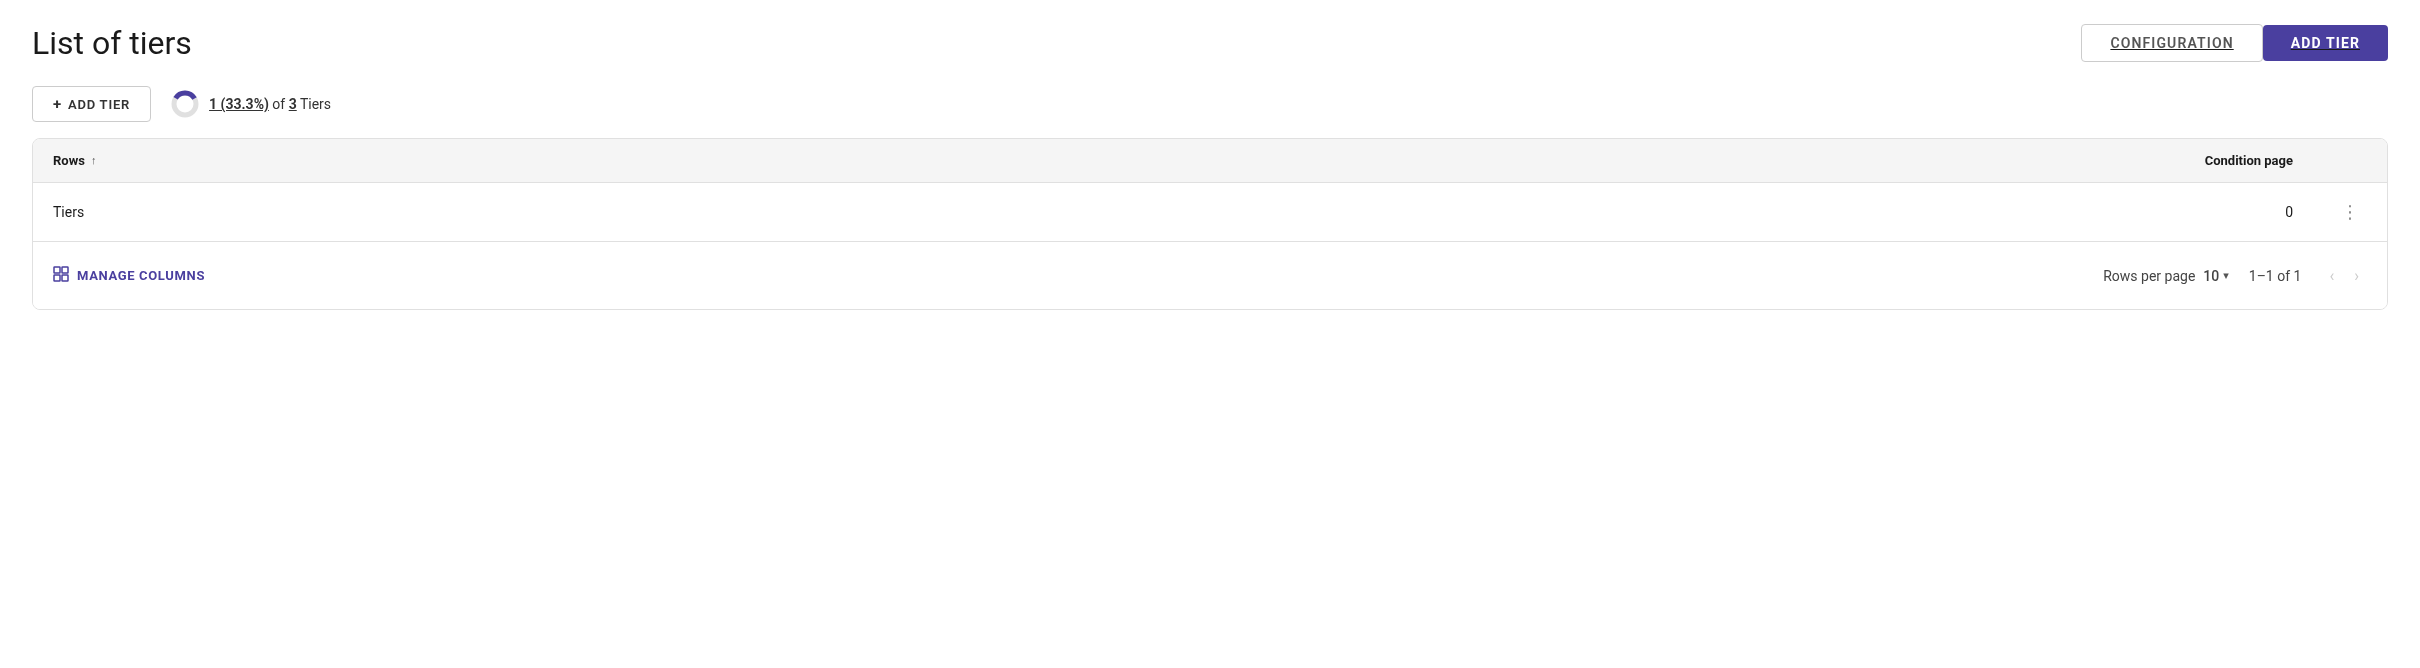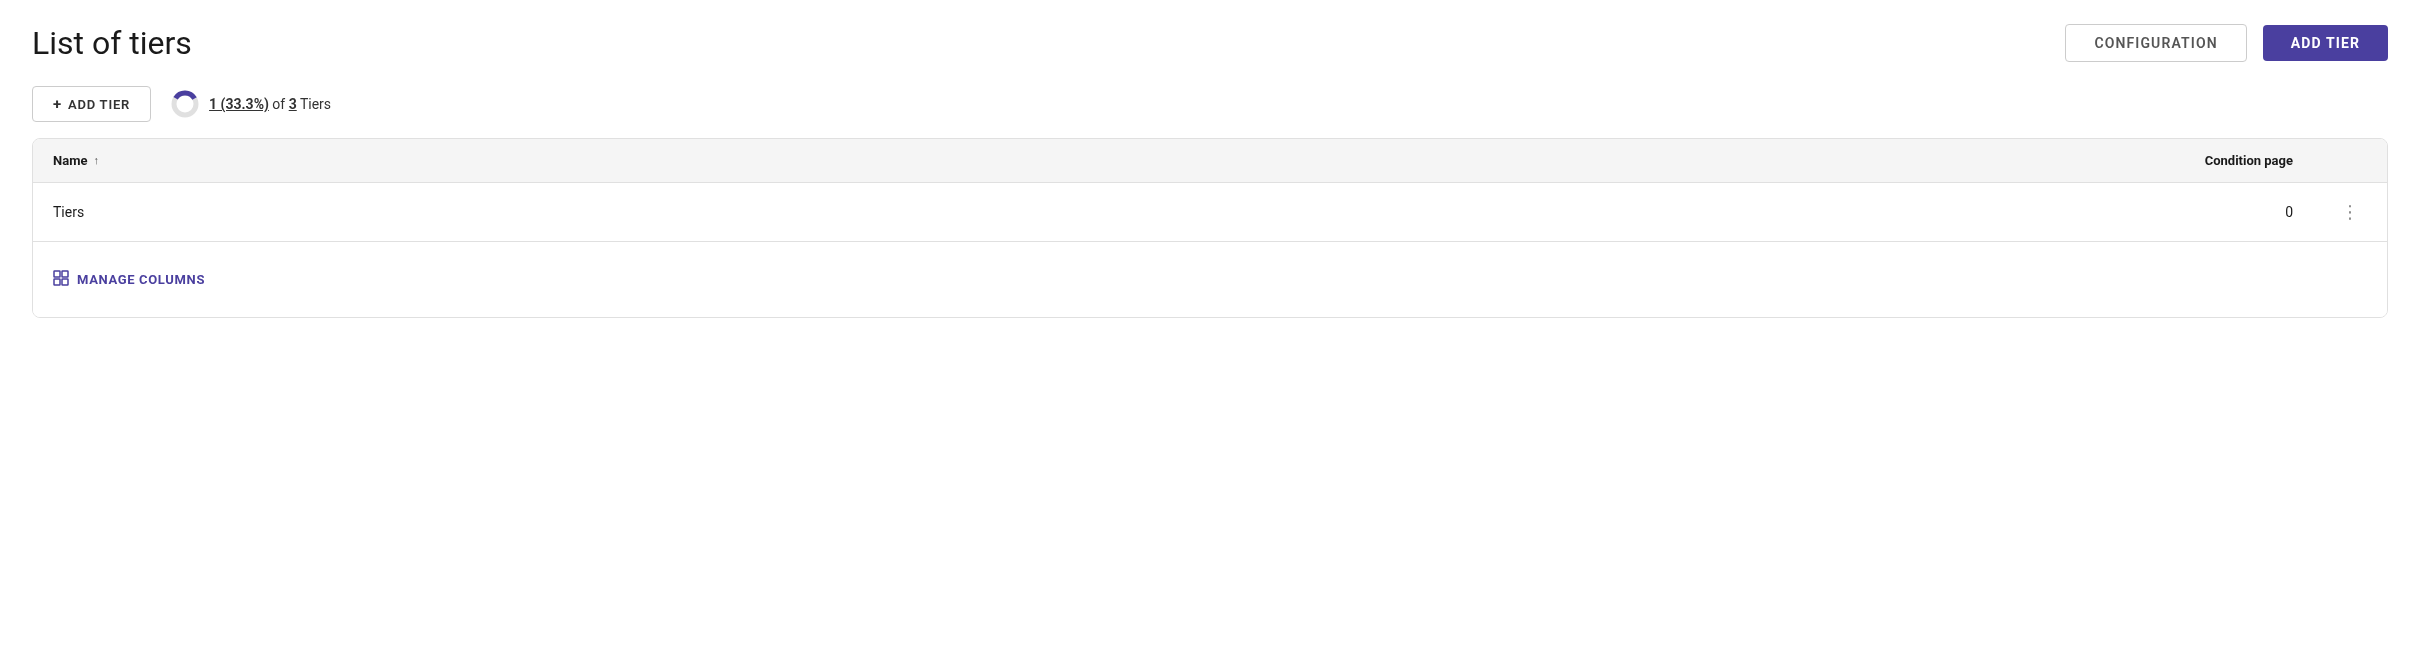--- a/index.html
+++ b/index.html
@@ -24,22 +24,23 @@
     }
 
     .page-title {
       font-size: 32px;
       font-weight: 400;
       color: #1a1a1a;
     }
 
     .header-actions {
       display: flex;
-      gap: 16px;
-      align-items: center;
+      gap: 0;
+      align-items: center;
+      text-decoration: underline;
     }
 
     .btn-configuration {
       padding: 10px 28px;
       border: 1px solid #cccccc;
       background: #ffffff;
       color: #555555;
       font-size: 14px;
       font-weight: 600;
       letter-spacing: 0.08em;
@@ -201,21 +202,21 @@
       font-size: 18px;
       padding: 4px 8px;
       border-radius: 4px;
       line-height: 1;
     }
 
     .table-footer {
       display: flex;
       align-items: center;
       justify-content: space-between;
-      padding: 28px 20px;
+      padding: 20px 20px;
       background: #ffffff;
       border-top: 1px solid #e0e0e0;
     }
 
     .manage-columns-btn {
       display: flex;
       align-items: center;
       gap: 8px;
       background: none;
       border: none;
@@ -316,21 +317,21 @@
     </div>
   </div>
 </div>
 
 <div class="table-container">
   <table class="data-table">
     <thead>
       <tr>
         <th style="width:50%;">
           <div class="col-name-header">
-            <span>Name</span>
+            <span>Rows</span>
             <span class="sort-icon">↑</span>
           </div>
         </th>
         <th class="th-condition">
           <span>Condition page</span>
         </th>
         <th style="width:48px;"></th>
       </tr>
     </thead>
     <tbody>
@@ -355,14 +356,32 @@
       <span>
         <svg width="16" height="16" viewBox="0 0 16 16" fill="none">
           <rect x="1" y="1" width="6" height="6" stroke="#4a3f9f" stroke-width="1.5" rx="0.5"></rect>
           <rect x="9" y="1" width="6" height="6" stroke="#4a3f9f" stroke-width="1.5" rx="0.5"></rect>
           <rect x="1" y="9" width="6" height="6" stroke="#4a3f9f" stroke-width="1.5" rx="0.5"></rect>
           <rect x="9" y="9" width="6" height="6" stroke="#4a3f9f" stroke-width="1.5" rx="0.5"></rect>
         </svg>
       </span>
       <span style="color:#4a3f9f;font-size:13px;font-weight:700;letter-spacing:0.05em;">MANAGE COLUMNS</span>
     </button>
+    <div class="pagination-area">
+      <div class="rows-per-page">
+        <span>Rows per page</span>
+        <div class="rows-select">
+          <span>10</span>
+          <span class="rows-select-arrow">▾</span>
+        </div>
+      </div>
+      <span class="page-info">1–1 of 1</span>
+      <div class="page-nav">
+        <button class="nav-btn" disabled="">
+          <span>‹</span>
+        </button>
+        <button class="nav-btn" disabled="">
+          <span>›</span>
+        </button>
+      </div>
+    </div>
   </div>
 </div>
 
 </body></html>

